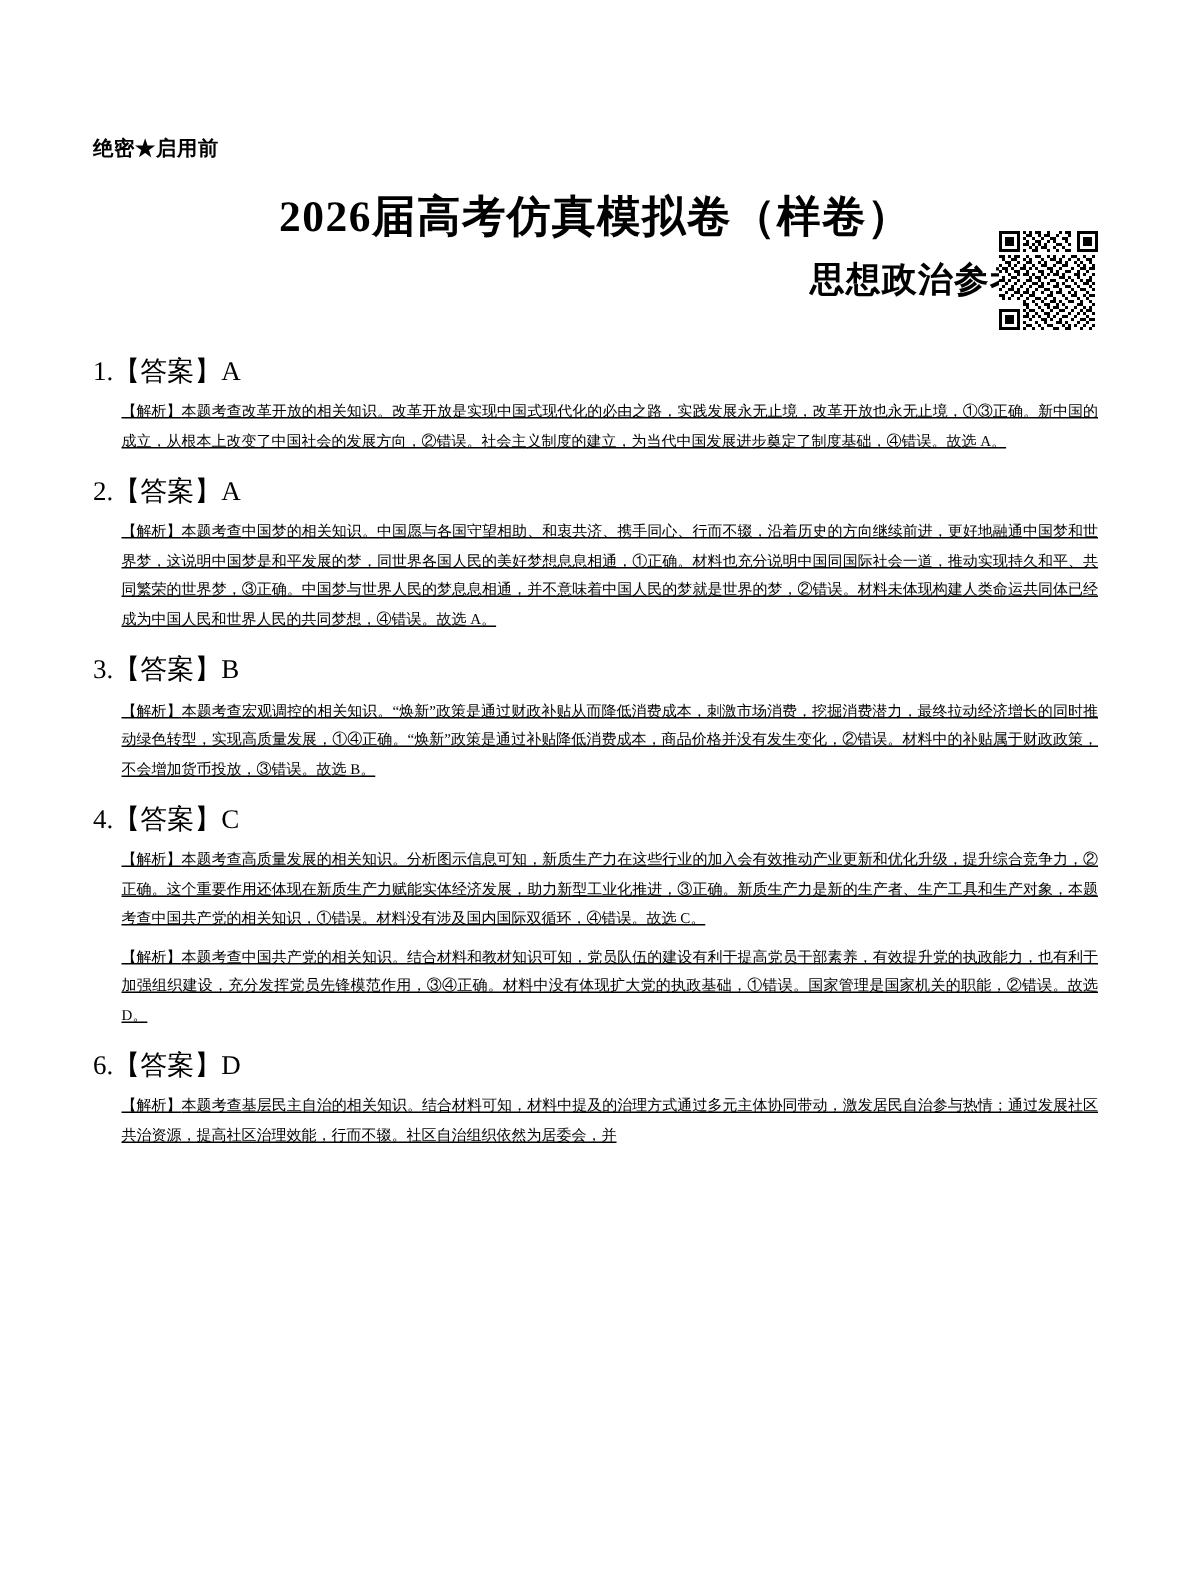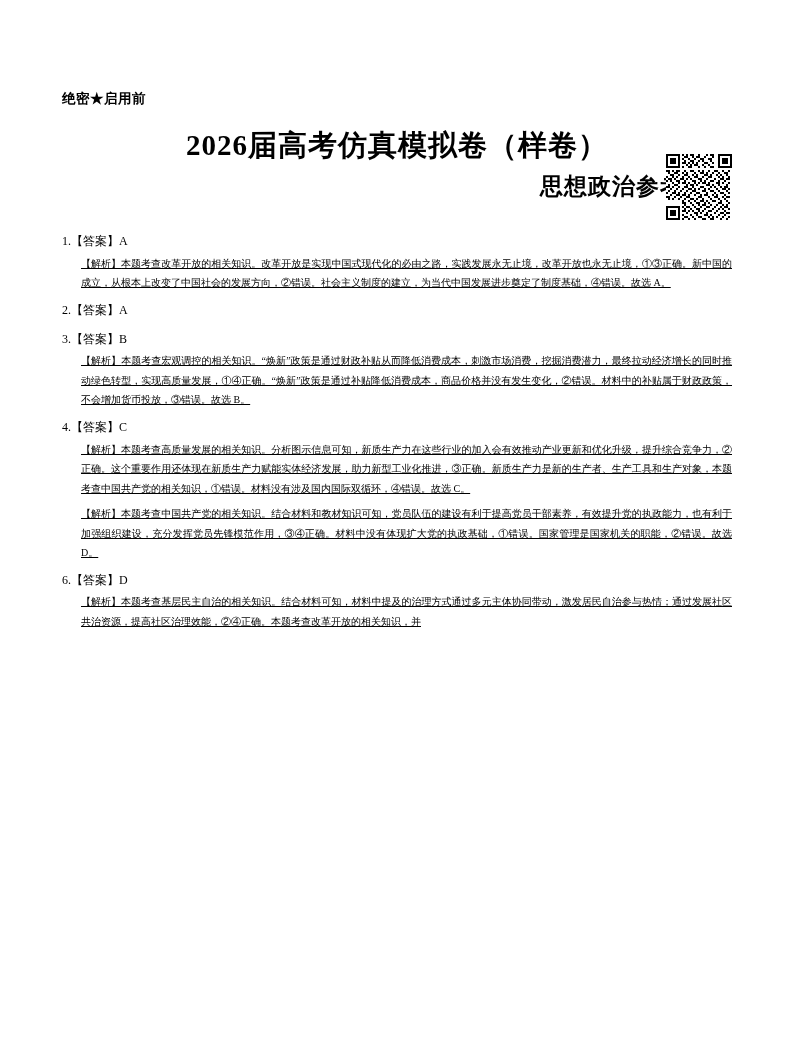--- a/index.html
+++ b/index.html
@@ -58,21 +58,21 @@
   }
   .qr svg { display: block; }
 
   .content {
     margin-top: 26px;
   }
   .item {
     margin-bottom: 6px;
   }
   .ans-line {
-    font-size: 12px;
+    font-size: 18px;
     line-height: 1.9;
     margin: 0 0 1px 0;
     padding-left: 14px;
     text-indent: -14px;
   }
   .ans-num {
     font-family: "Liberation Serif", "DejaVu Serif", serif;
   }
   .exp-line {
     font-size: 10px;
@@ -410,20 +410,23 @@
       </div>
       <div class="exp-line">
         <span class="lead">【解析】</span><span>本题考查改革开放的相关知识。改革开放是实现中国式现代化的必由之路，实践发展永无止境，改革开放也永无止境，①③正确。新中国的成立，从根本上改变了中国社会的发展方向，②错误。社会主义制度的建立，为当代中国发展进步奠定了制度基础，④错误。故选 A。</span>
       </div>
     </div>
 
     <div class="item">
       <div class="ans-line">
         <span class="ans-num">2.</span><span>【答案】</span><span>A</span>
       </div>
+      <div class="exp-line">
+        <span class="lead">【解析】</span><span>本题考查中国梦的相关知识。中国愿与各国守望相助、和衷共济、携手同心、行而不辍，沿着历史的方向继续前进，更好地融通中国梦和世界梦，这说明中国梦是和平发展的梦，同世界各国人民的美好梦想息息相通，①正确。材料也充分说明中国同国际社会一道，推动实现持久和平、共同繁荣的世界梦，③正确。中国梦与世界人民的梦息息相通，并不意味着中国人民的梦就是世界的梦，②错误。材料未体现构建人类命运共同体已经成为中国人民和世界人民的共同梦想，④错误。故选 A。</span>
+      </div>
     </div>
 
     <div class="item">
       <div class="ans-line">
         <span class="ans-num">3.</span><span>【答案】</span><span>B</span>
       </div>
       <div class="exp-line">
         <span class="lead">【解析】</span><span>本题考查宏观调控的相关知识。“焕新”政策是通过财政补贴从而降低消费成本，刺激市场消费，挖掘消费潜力，最终拉动经济增长的同时推动绿色转型，实现高质量发展，①④正确。“焕新”政策是通过补贴降低消费成本，商品价格并没有发生变化，②错误。材料中的补贴属于财政政策，不会增加货币投放，③错误。故选 B。</span>
       </div>
     </div>
@@ -441,21 +444,21 @@
       <div class="exp-line">
         <span class="lead">【解析】</span><span>本题考查中国共产党的相关知识。结合材料和教材知识可知，党员队伍的建设有利于提高党员干部素养，有效提升党的执政能力，也有利于加强组织建设，充分发挥党员先锋模范作用，③④正确。材料中没有体现扩大党的执政基础，①错误。国家管理是国家机关的职能，②错误。故选 D。</span>
       </div>
     </div>
 
     <div class="item">
       <div class="ans-line">
         <span class="ans-num">6.</span><span>【答案】</span><span>D</span>
       </div>
       <div class="exp-line">
-        <span class="lead">【解析】</span><span>本题考查基层民主自治的相关知识。结合材料可知，材料中提及的治理方式通过多元主体协同带动，激发居民自治参与热情；通过发展社区共治资源，提高社区治理效能，②④正确。本题考查改革开放的相关知识，并</span>
+        <span class="lead">【解析】</span><span>本题考查基层民主自治的相关知识。结合材料可知，材料中提及的治理方式通过多元主体协同带动，激发居民自治参与热情；通过发展社区共治资源，提高社区治理效能，行而不辍。社区自治组织依然为居委会，并</span>
       </div>
     </div>
 
   </div>
 
   <div class="footer">高三思想政治参考答案  第 1 页（共 5 页）</div>
   <div class="footer-right">A</div>
 
 </div>
 

